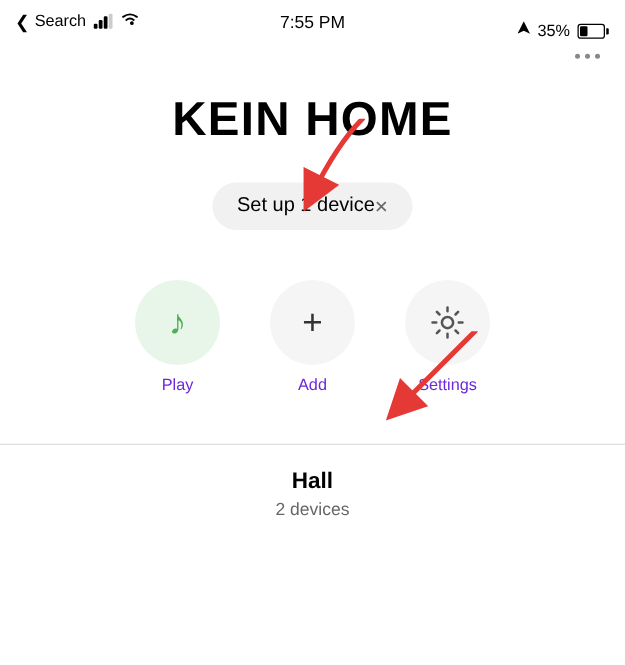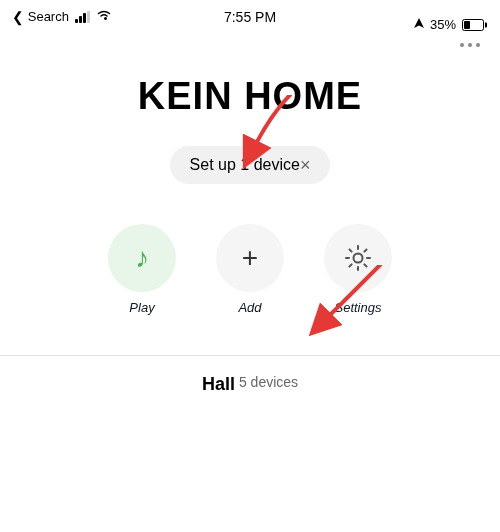--- a/index.html
+++ b/index.html
@@ -211,42 +211,41 @@
       font-size: 28px;
       color: #333;
     }
 
     .circle-settings {
       background: #f5f5f5;
     }
 
     .action-label {
       font-size: 13px;
-      color: #0f172a;
-      font-style: italic;
+      color: #6d28d9;
     }
 
     .music-note {
       color: #4caf50;
       font-size: 28px;
     }
 
     
     .divider {
       width: 100%;
       height: 1px;
       background: #e0e0e0;
       margin-bottom: 18px;
     }
 
     
     .hall-section {
       display: flex;
-      flex-direction: row;
-      align-items: flex-start;
+      flex-direction: column;
+      align-items: center;
       gap: 4px;
     }
 
     .hall-title {
       font-size: 18px;
       font-weight: 600;
       color: #000;
     }
 
     .hall-devices {
@@ -339,21 +338,21 @@
       </div>
       <span class="action-label">Settings</span>
     </button>
 
   </div>
 
   <div class="divider"></div>
 
   <div class="hall-section">
     <span class="hall-title">Hall</span>
-    <span class="hall-devices">5 devices</span>
+    <span class="hall-devices">2 devices</span>
   </div>
 
 </div>
 
 <svg class="annotation-arrow" style="position:absolute; top:95px; left:190px; width:130px; height:80px;" viewBox="0 0 130 80">
   <defs>
     <marker id="arrowhead1" markerWidth="8" markerHeight="8" refX="4" refY="4" orient="auto">
       <path d="M0,0 L8,4 L0,8 Z" fill="#e53935"></path>
     </marker>
   </defs>

